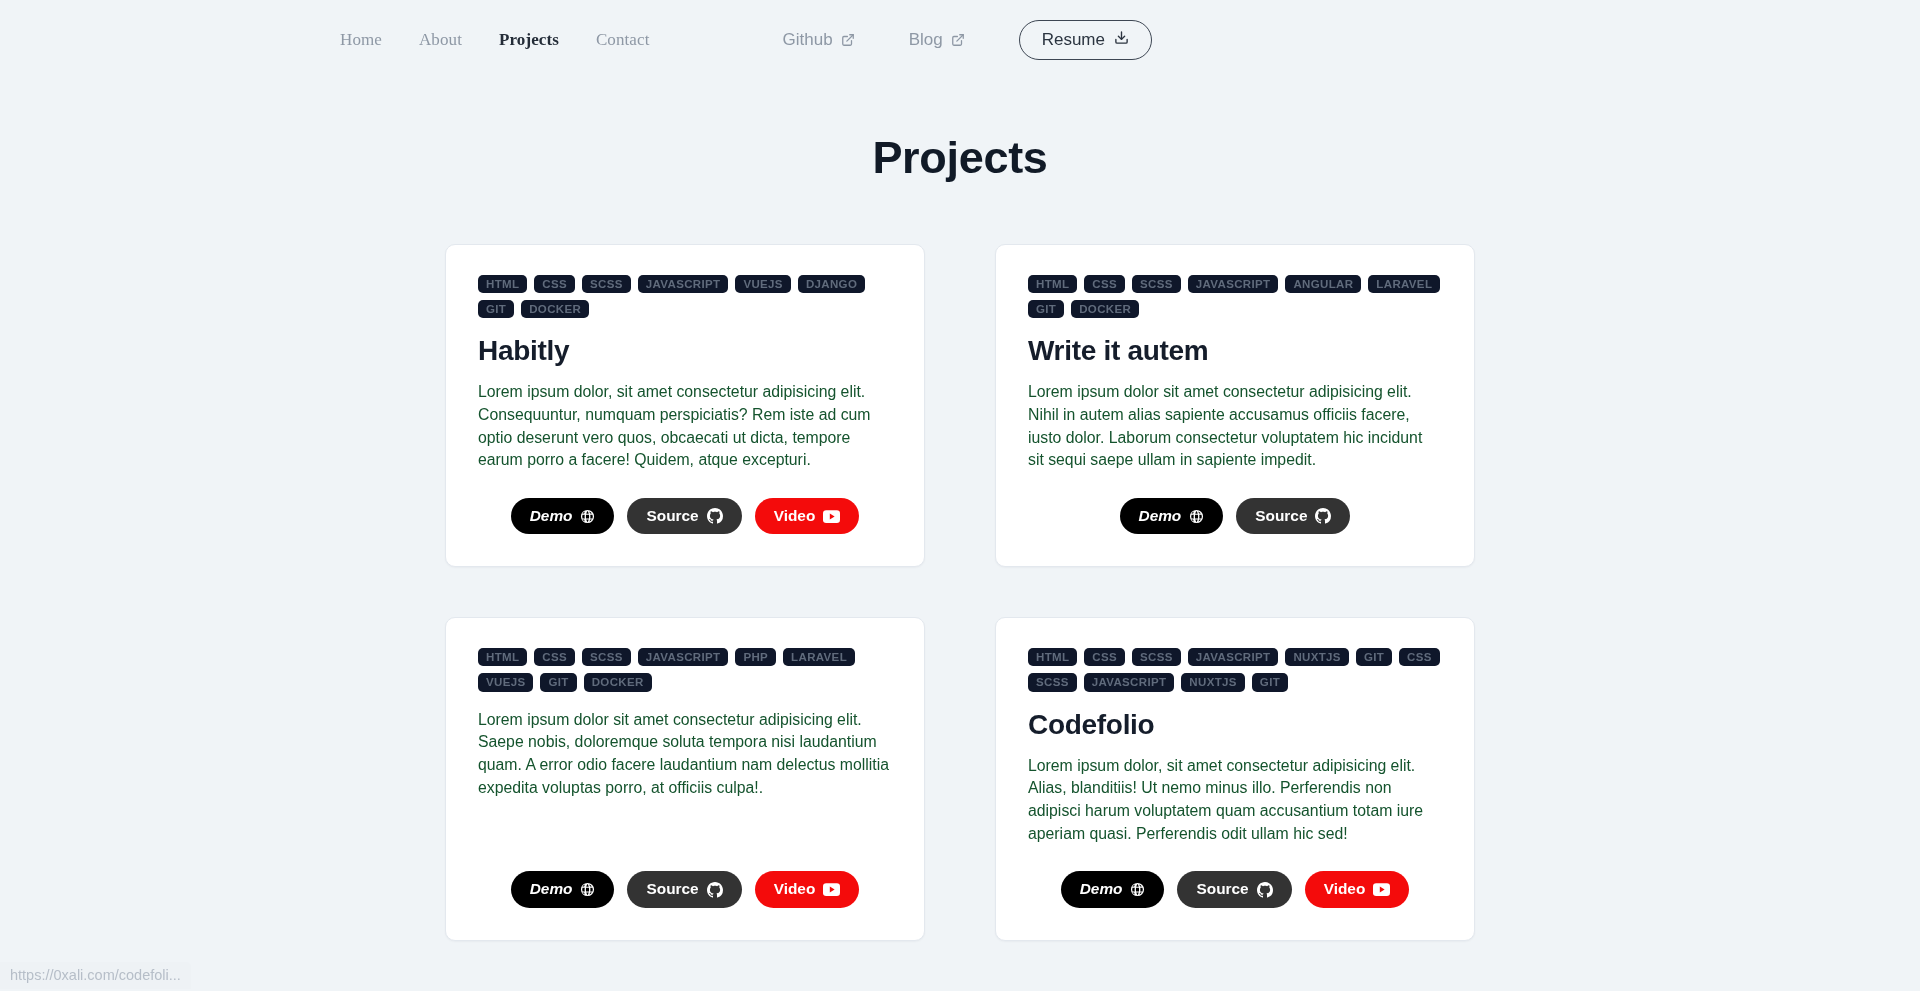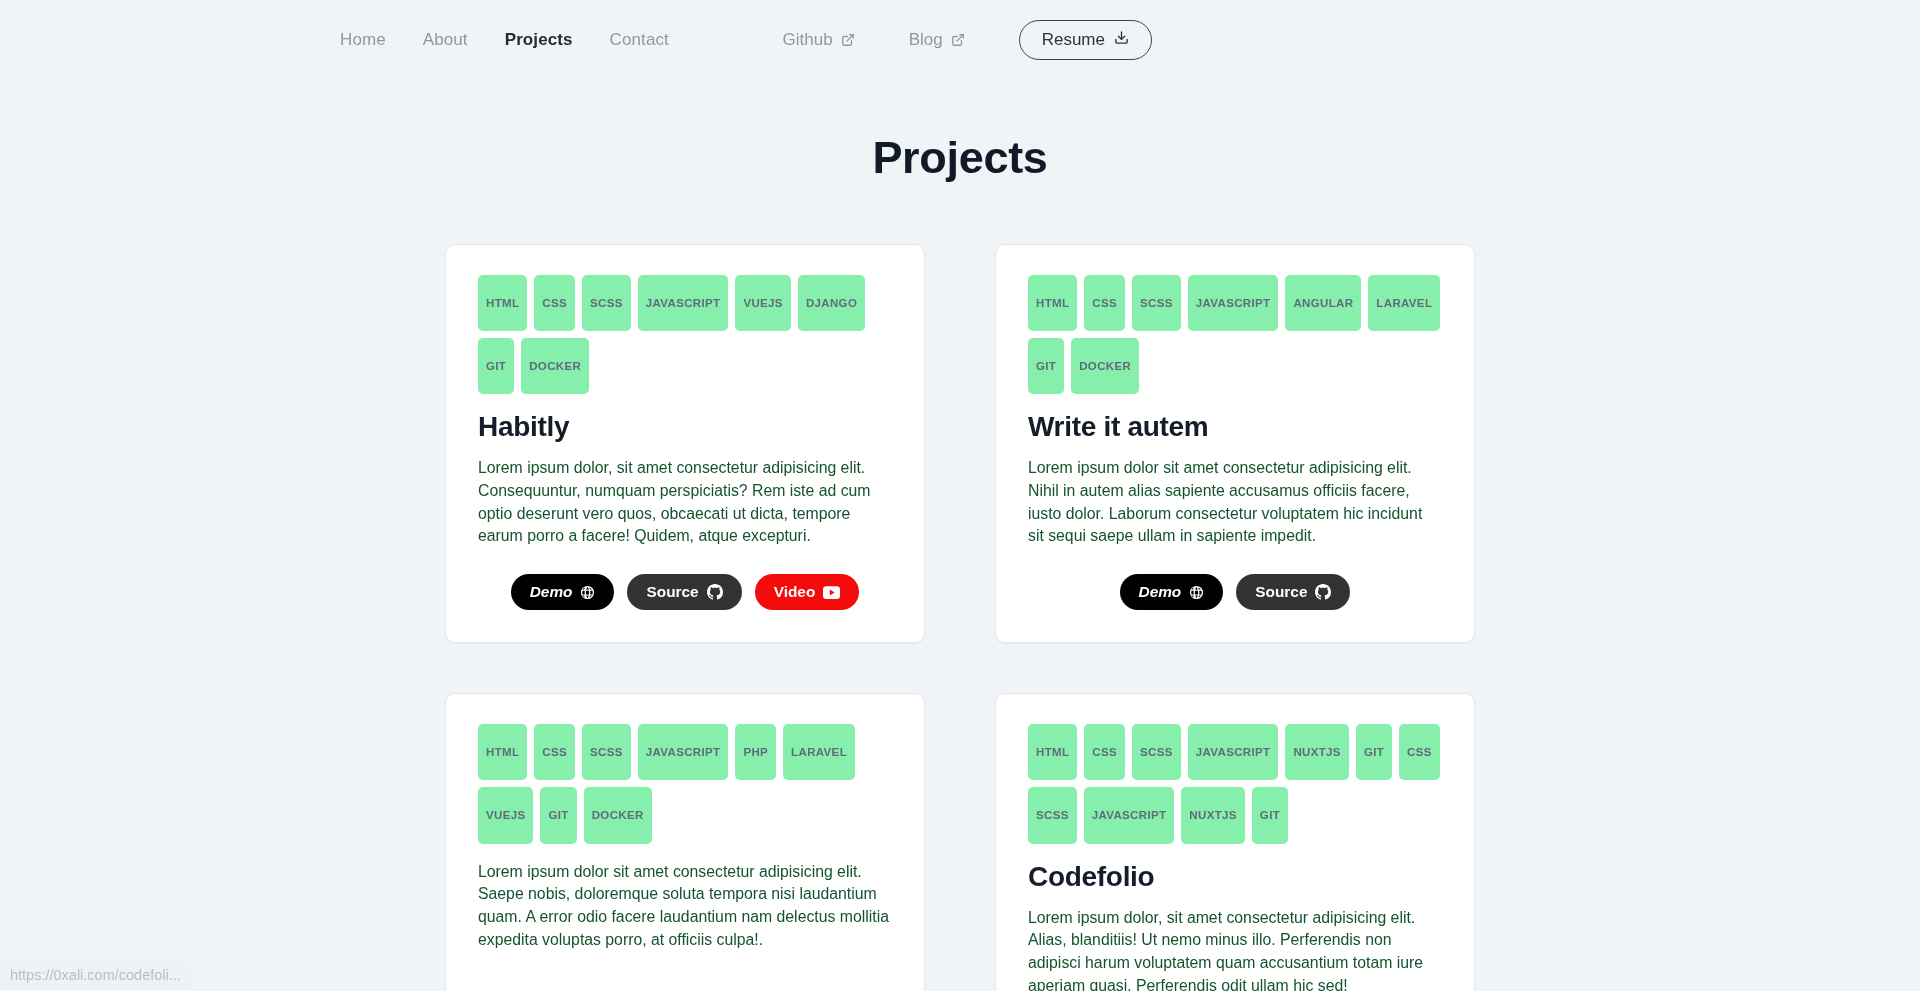--- a/index.html
+++ b/index.html
@@ -24,20 +24,21 @@
     align-items: center;
     padding: 0 380px 0 0;
     position: relative;
   }
 
   .nav-left {
     display: flex;
     align-items: flex-start;
     gap: 37px;
     margin-left: 340px;
+    font-family: Liberation Serif, serif;
   }
 
   .nav-link {
     font-size: 17px;
     color: #8e98a5;
     text-decoration: none;
     letter-spacing: 0.1px;
     cursor: pointer;
     white-space: nowrap;
   }
@@ -113,26 +114,26 @@
   }
 
   .tags {
     display: flex;
     flex-wrap: wrap;
     gap: 7px 7px;
     margin-bottom: 17px;
   }
 
   .tag {
-    background: #86efac;
+    background: #0f172a;
     color: #606b7c;
     font-size: 11.5px;
     font-weight: 600;
     letter-spacing: 0.35px;
-    padding: 22px 8px;
+    padding: 3px 8px;
     border-radius: 5px;
     line-height: 1.05;
     white-space: nowrap;
   }
 
   .card-title {
     font-size: 28px;
     font-weight: 700;
     color: #151d2b;
     letter-spacing: -0.3px;

